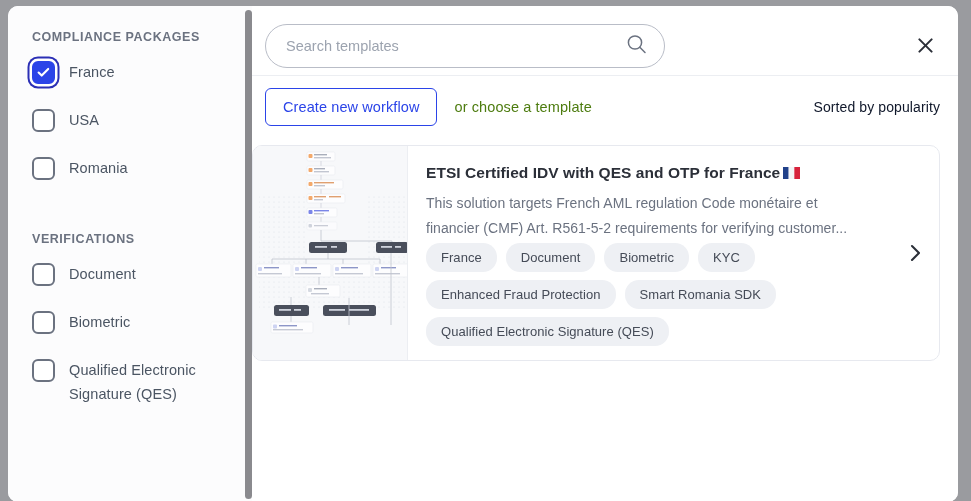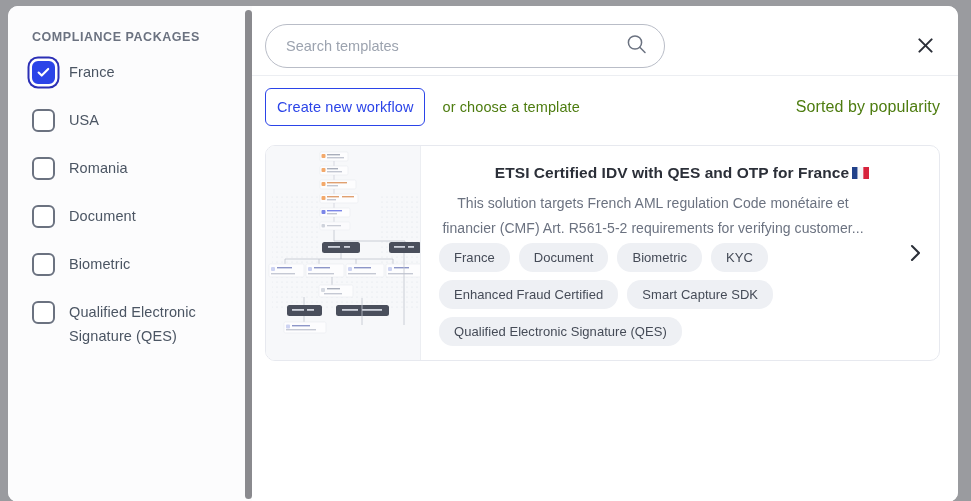--- a/index.html
+++ b/index.html
@@ -157,43 +157,42 @@
     flex: 0 0 62px;
   }
 
   .create-btn {
     border: 1.5px solid #2b44e8;
     color: #2b44e8;
     background: #fff;
     border-radius: 6px;
     font-size: 14.5px;
     font-family: "Liberation Sans", sans-serif;
-    padding: 10px 11px;
+    padding: 10px 17px;
     cursor: pointer;
     letter-spacing: 0.1px;
   }
   .choose-text {
     margin-left: 17px;
     font-size: 14.5px;
     color: #4d7c0f;
     letter-spacing: 0.1px;
   }
   .sorted-text {
     margin-left: auto;
-    font-size: 16px;
-    color: #4d7c0f;
+    font-size: 14px;
+    color: #0f172a;
     letter-spacing: 0.1px;
   }
 
   
   .card-list {
-    padding: 7px 18px 10px 13px;
+    padding: 7px 18px 10px 0;
     flex: 1 1 auto;
     overflow: hidden;
-    text-align: center;
   }
 
   .tmpl-card {
     display: flex;
     border: 1px solid #e7e9ef;
     border-radius: 10px;
     background: #ffffff;
     overflow: hidden;
     height: 216px;
     cursor: pointer;
@@ -293,20 +292,21 @@
       <div class="check-row">
         <span class="cbox"></span>
         <span class="check-label">USA</span>
       </div>
 
       <div class="check-row">
         <span class="cbox"></span>
         <span class="check-label">Romania</span>
       </div>
 
+      <div class="section-title second">VERIFICATIONS</div>
 
       <div class="check-row">
         <span class="cbox"></span>
         <span class="check-label">Document</span>
       </div>
 
       <div class="check-row">
         <span class="cbox"></span>
         <span class="check-label">Biometric</span>
       </div>
@@ -483,22 +483,22 @@
             </span>
           </h3>
 
           <p class="card-desc">This solution targets French AML regulation Code monétaire et financier (CMF) Art. R561-5-2 requirements for verifying customer...</p>
 
           <div class="chips">
             <span class="chip">France</span>
             <span class="chip">Document</span>
             <span class="chip">Biometric</span>
             <span class="chip">KYC</span>
-            <span class="chip">Enhanced Fraud Certified</span>
-            <span class="chip">Smart Capture SDK</span>
+            <span class="chip">Enhanced Fraud Protection</span>
+            <span class="chip">Smart Romania SDK</span>
             <span class="chip">Qualified Electronic Signature (QES)</span>
           </div>
 
           <span class="card-chevron">
             <svg width="11" height="17" viewBox="0 0 11 17">
               <path d="M2 1.6 L9 8.5 L2 15.4" fill="none" stroke="#2b2f38" stroke-width="2.1" stroke-linecap="round" stroke-linejoin="round"></path>
             </svg>
           </span>
         </div>
 

